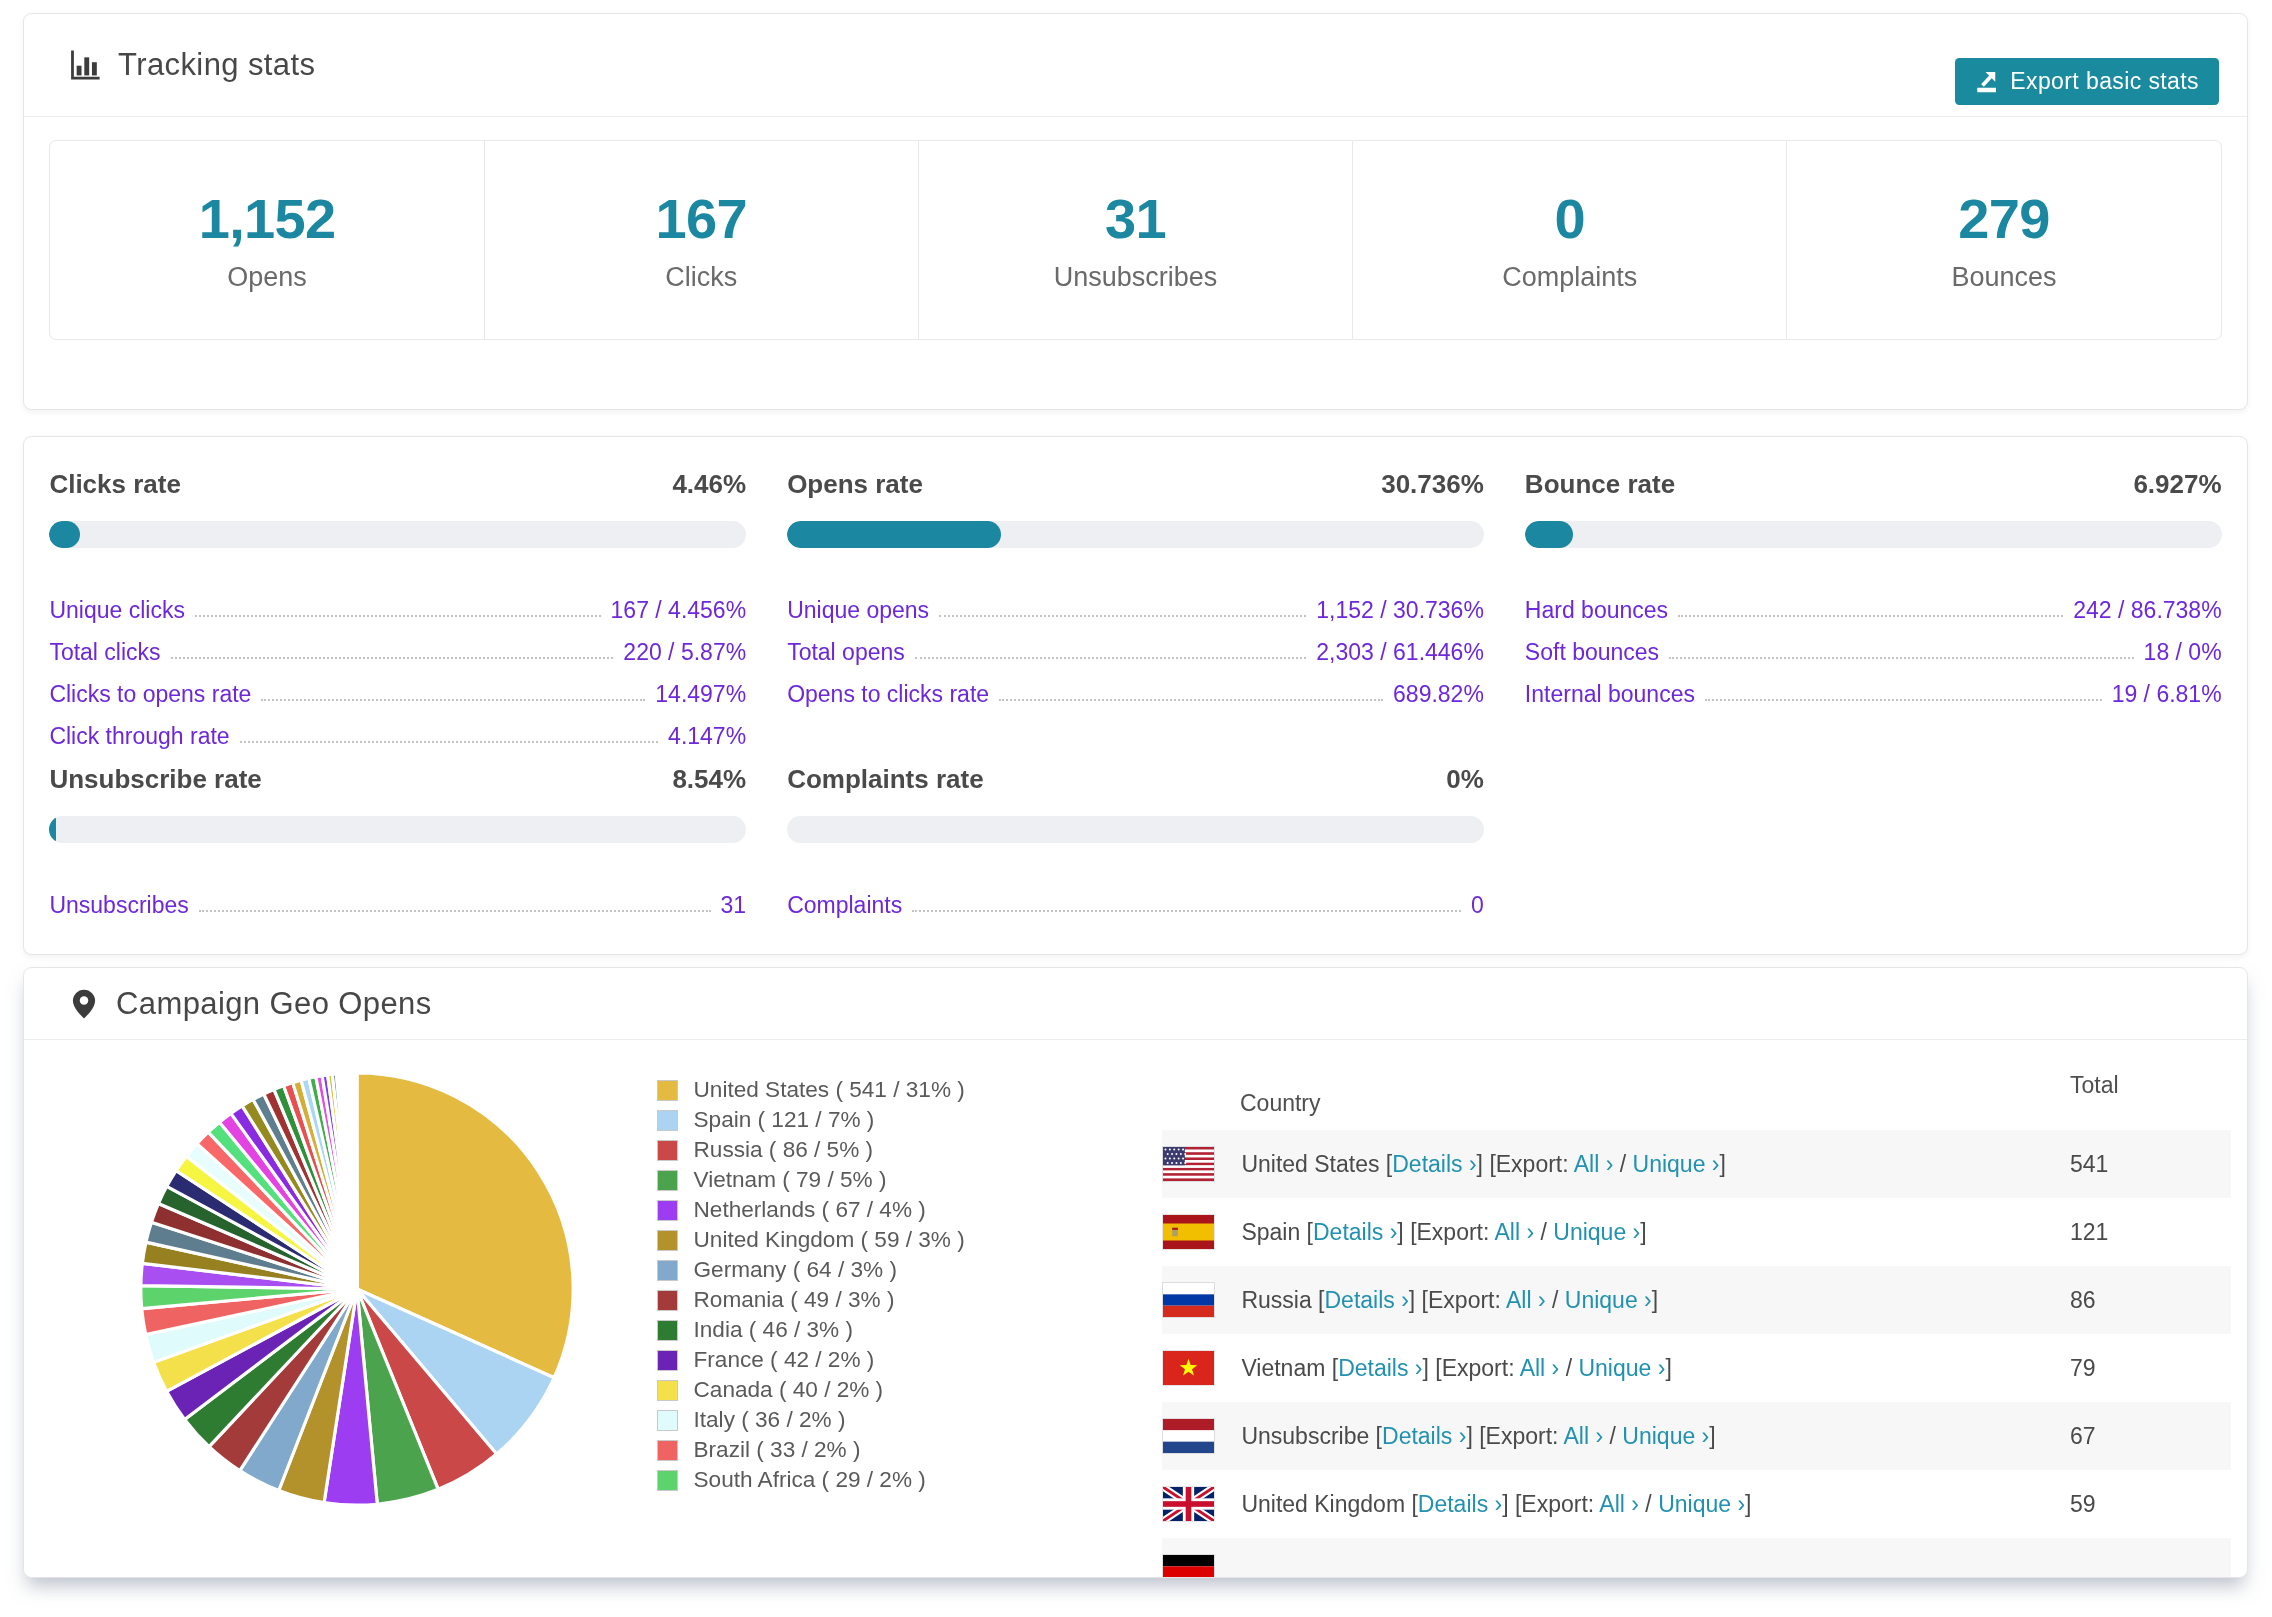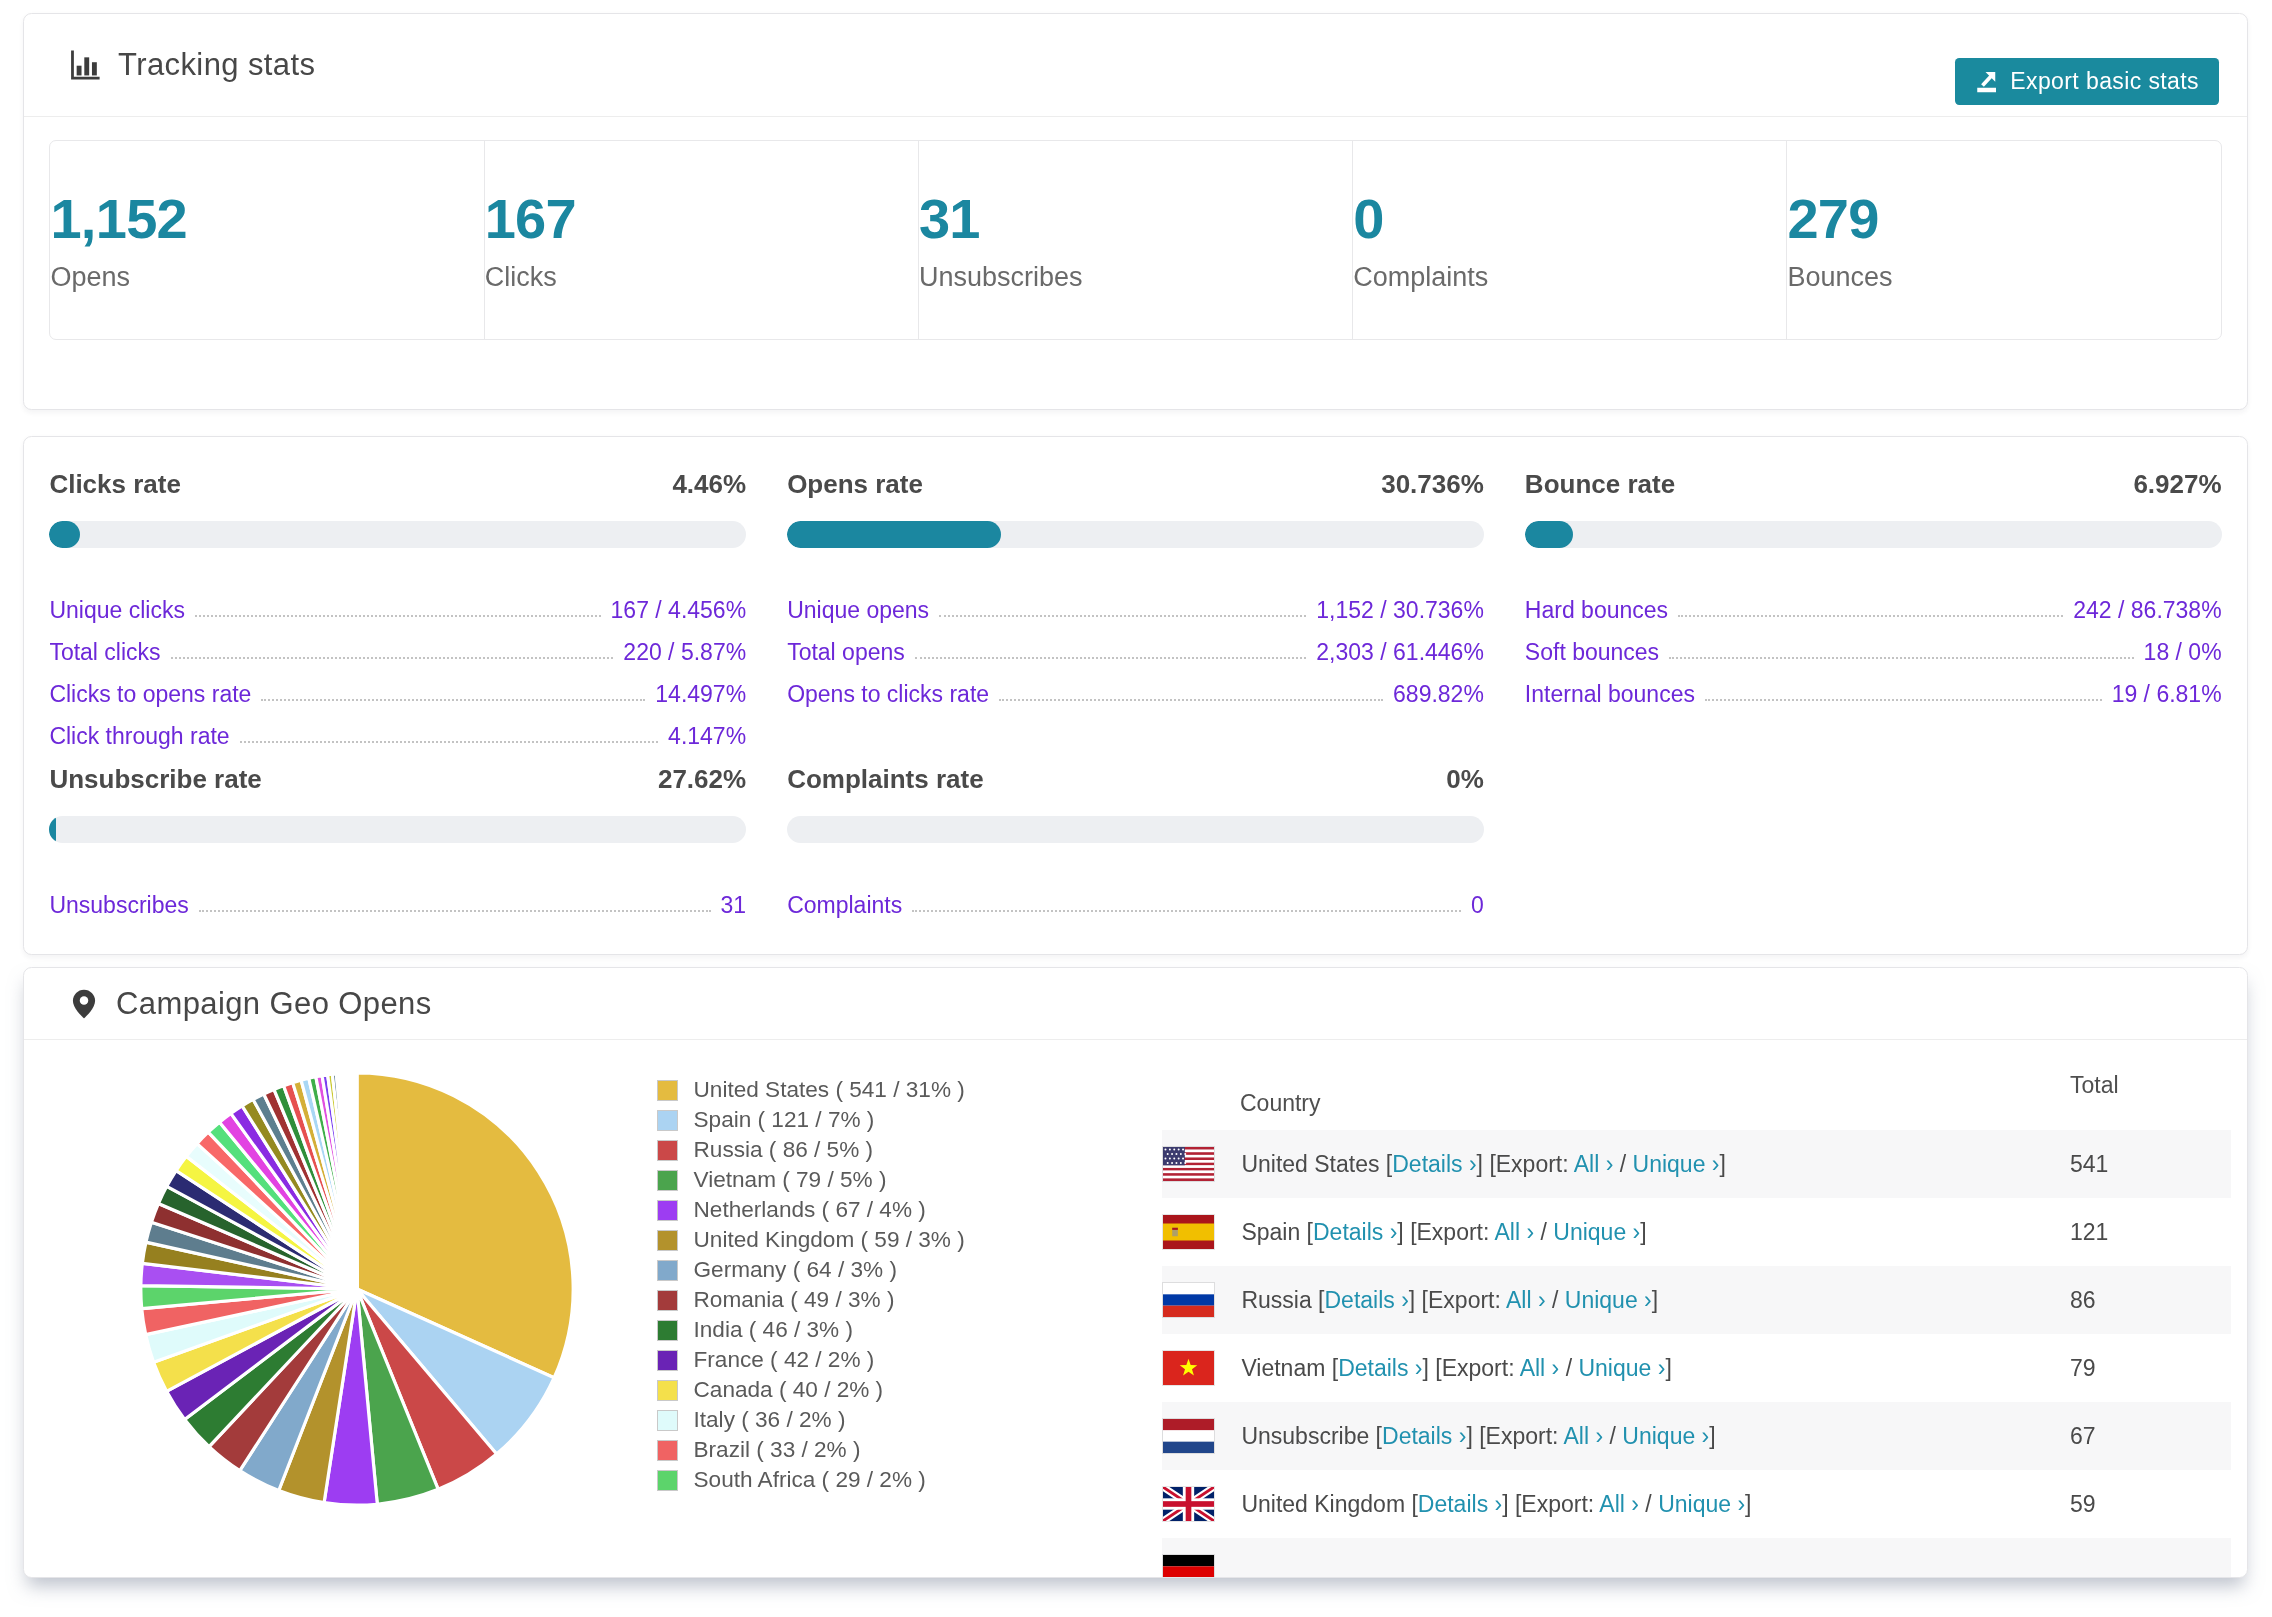--- a/index.html
+++ b/index.html
@@ -28,21 +28,21 @@
     position:absolute; top:44px; right:28px; height:47px;
     background:#1a8a9e; color:#fff; border:none; border-radius:4.2px;
     font-family:inherit; font-size:23px; letter-spacing:0.4px;
     display:flex; align-items:center; gap:11.3px; padding:0 20px; cursor:pointer;
   }
 
   .stats-row {
     position:absolute; top:126px; left:25.4px; right:25.4px; height:200px;
     border:1.4px solid #e8e8ea; border-radius:7px; display:flex; background:#fff;
   }
-  .stat-cell { flex:1; display:flex; flex-direction:column; justify-content:center; }
+  .stat-cell { flex:1; display:flex; flex-direction:column; align-items:center; justify-content:center; }
   .stat-cell + .stat-cell { border-left:1.4px solid #e8e8ea; }
   .stat-value { font-size:56px; font-weight:700; color:#1b87a0; letter-spacing:-0.7px; }
   .stat-label { font-size:27px; color:#6a6a6a; margin-top:11.3px; }
 
   .rates-grid {
     padding:31px 25.4px 0; display:grid;
     grid-template-columns:repeat(3,1fr); column-gap:41px; row-gap:13.4px;
   }
   .rate-head { display:flex; justify-content:space-between;
                font-size:26px; font-weight:700; color:#4a4a4a; line-height:32px; }
@@ -206,21 +206,21 @@
           <div class="rate-row">
             <span class="lbl">Internal bounces</span>
             <span class="leader"></span>
             <span class="val">19 / 6.81%</span>
           </div>
         </div>
       </div>
       <div class="rate-block">
         <div class="rate-head">
           <span>Unsubscribe rate</span>
-          <span>27.62%</span>
+          <span>8.54%</span>
         </div>
         <div class="bar-track">
           <div class="bar-fill" style="width: 0.77%; min-width: 7px;"></div>
         </div>
         <div class="rate-rows">
           <div class="rate-row">
             <span class="lbl">Unsubscribes</span>
             <span class="leader"></span>
             <span class="val">31</span>
           </div>

